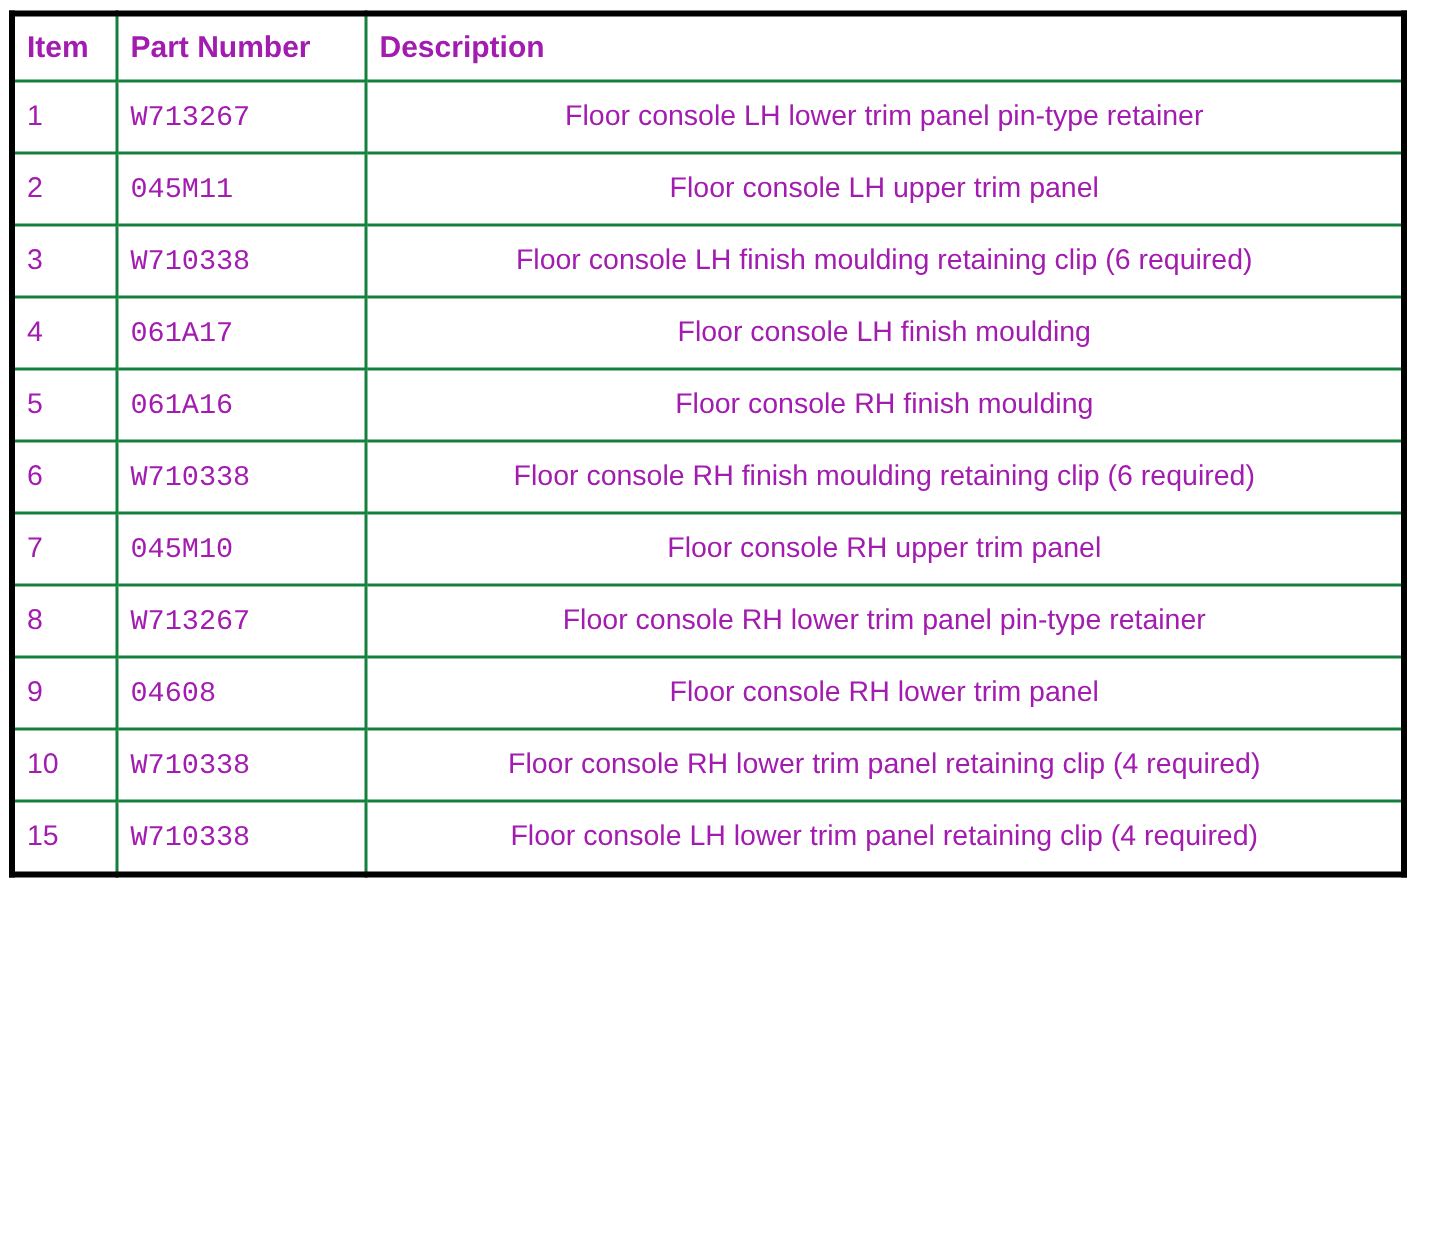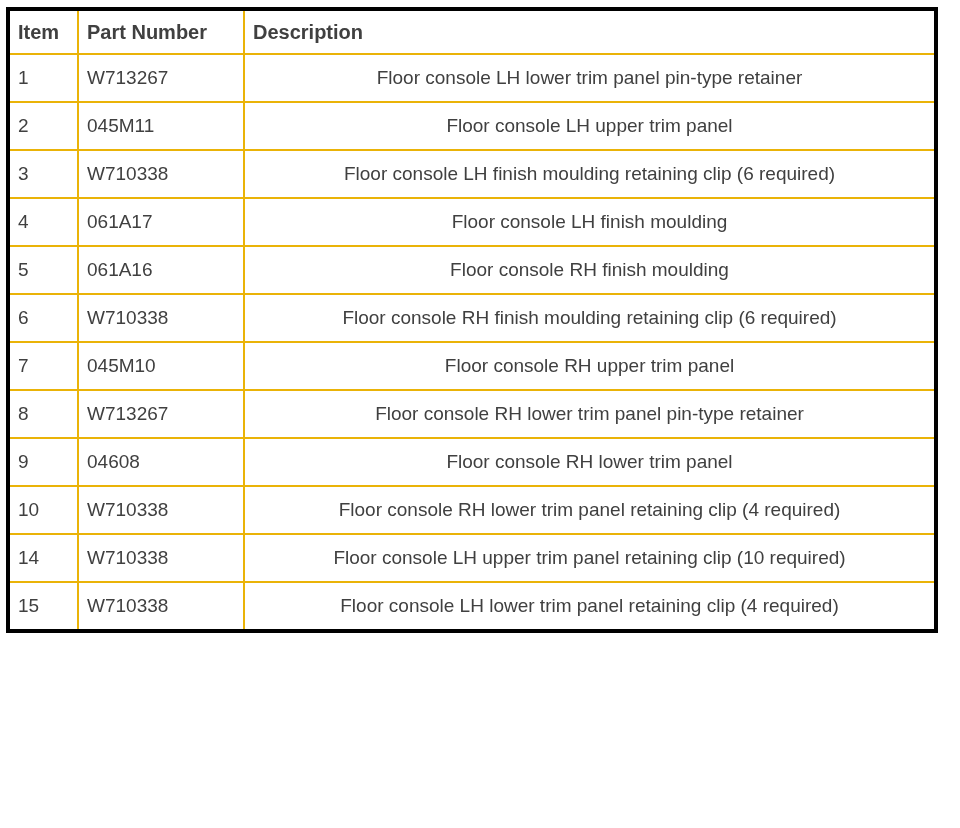--- a/index.html
+++ b/index.html
@@ -32,46 +32,46 @@
     background: #ffffff;
     border: 4px solid #000000;
   }
 
   .parts-table col.col-item   { width: 70px;  }
   .parts-table col.col-part   { width: 166px; }
   .parts-table col.col-desc   { width: 692px; }
 
   .parts-table th,
   .parts-table td {
-    border: 2px solid #eab308;
+    border: 2px solid #15803d;
     padding: 0 8px;
     height: 44px;
     vertical-align: middle;
     font-size: 19px;
     line-height: 22px;
-    color: #404040;
+    color: #a21caf;
   }
 
   .parts-table thead th {
     font-weight: bold;
     font-size: 20px;
     height: 42px;
     white-space: nowrap;
   }
 
   .th-item, .th-part { text-align: left; }
   .th-desc { text-align: left; }
 
   .parts-table tbody td {
     font-weight: normal;
     height: 46px;
   }
 
   .cell-item { text-align: left; }
-  .cell-part { text-align: left; white-space: nowrap; }
+  .cell-part { text-align: left; white-space: nowrap; font-family: Liberation Mono, monospace; }
   .cell-desc { text-align: center; }
 </style>
 </head>
 <body>
 
 <div class="page">
   <table class="parts-table">
     <colgroup>
       <col class="col-item">
       <col class="col-part">
@@ -129,24 +129,19 @@
           <td class="cell-item">9</td>
           <td class="cell-part">04608</td>
           <td class="cell-desc">Floor console RH lower trim panel</td>
         </tr>
         <tr>
           <td class="cell-item">10</td>
           <td class="cell-part">W710338</td>
           <td class="cell-desc">Floor console RH lower trim panel retaining clip (4 required)</td>
         </tr>
         <tr>
-          <td class="cell-item">14</td>
-          <td class="cell-part">W710338</td>
-          <td class="cell-desc">Floor console LH upper trim panel retaining clip (10 required)</td>
-        </tr>
-        <tr>
           <td class="cell-item">15</td>
           <td class="cell-part">W710338</td>
           <td class="cell-desc">Floor console LH lower trim panel retaining clip (4 required)</td>
         </tr>
       </tbody>
   </table>
 </div>
 
 </body></html>

